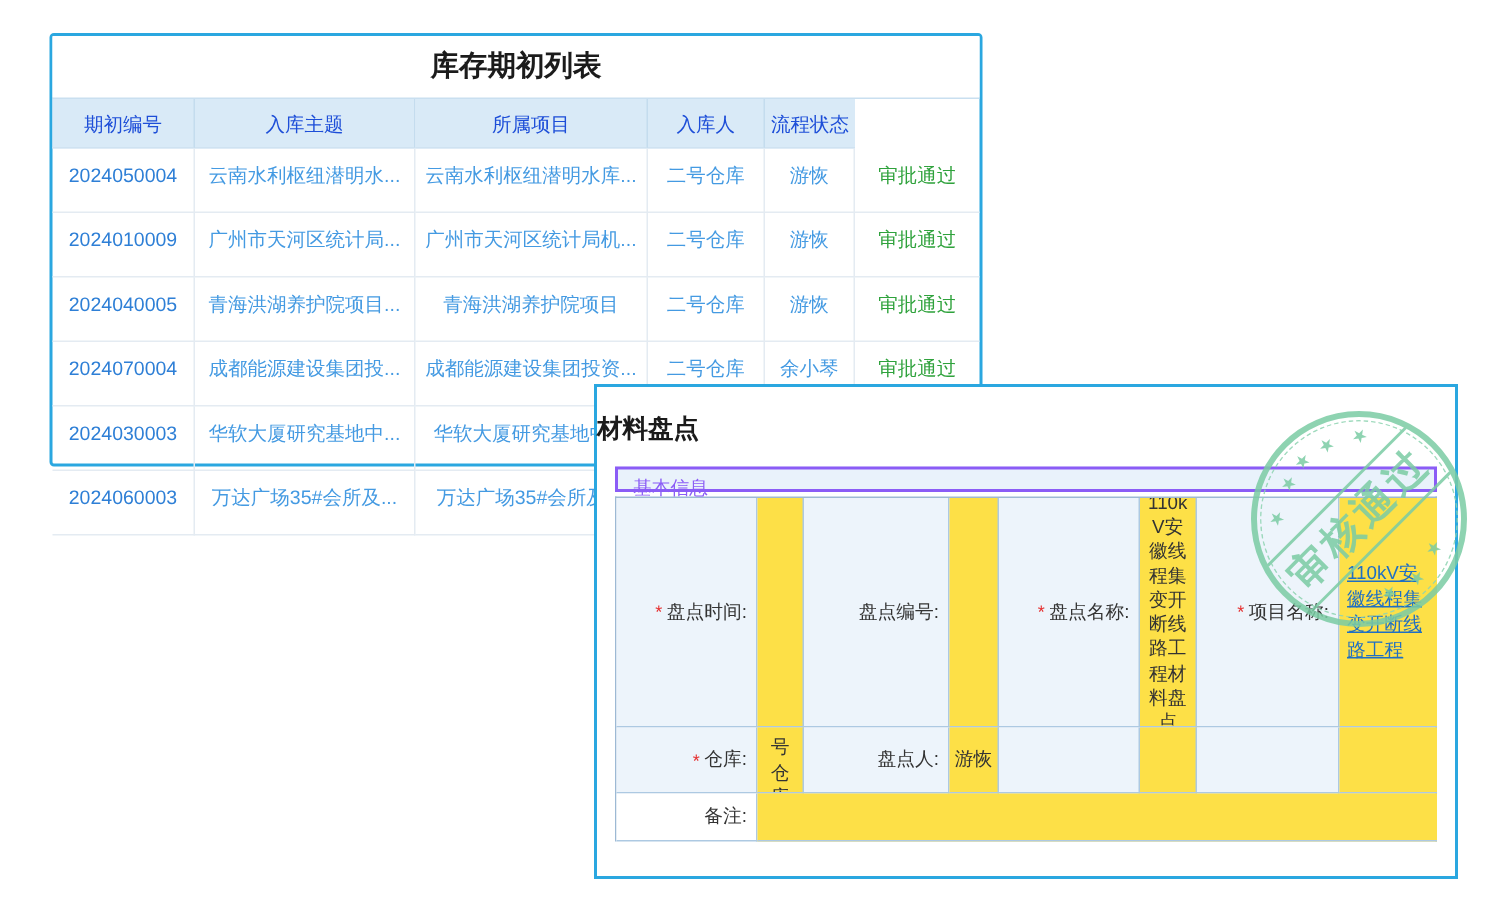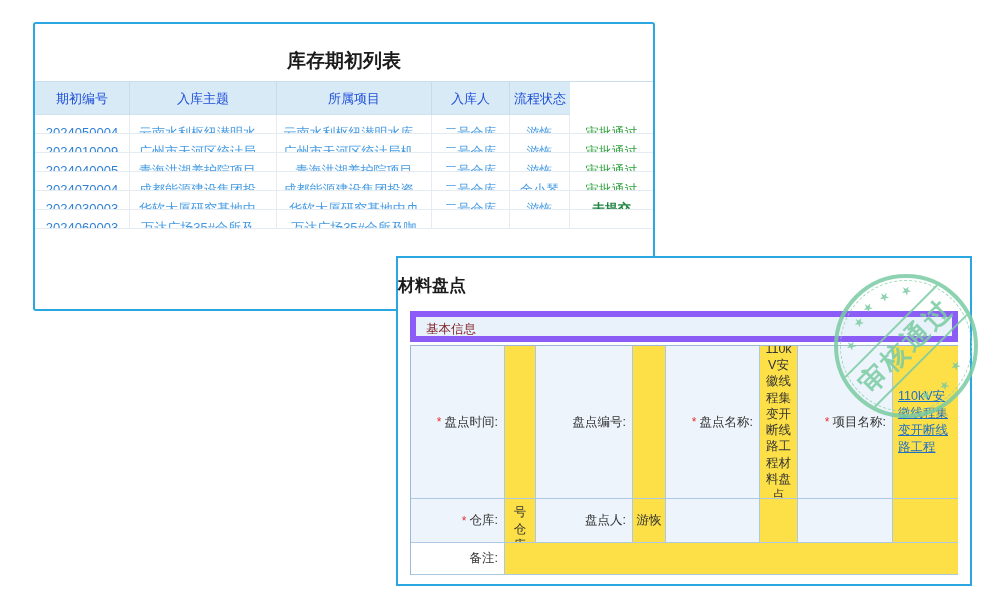--- a/index.html
+++ b/index.html
@@ -7,53 +7,53 @@
   body { font-family:"Liberation Sans","DejaVu Sans",sans-serif; }
   .page { position:relative; width:1000px; height:600px; background:#fff; overflow:hidden; }
 
   
   .list-panel {
     position:absolute; left:33px; top:22px; width:622px; height:289px;
     background:#fff; border:2px solid #2aa7e0; border-radius:3px; z-index:1;
   }
   .list-title {
     height:41px; line-height:41px; text-align:center;
-    font-size:19px; font-weight:bold; color:#1b1b1b; background:#fff;margin-top:16px;
+    font-size:19px; font-weight:bold; color:#1b1b1b; background:#fff;
   }
   .ltable { border-top:1px solid #c9dff0; }
   .lrow { display:grid; grid-template-columns:95px 147px 155px 78px 60px 83px; }
   .lrow > div {
     border-right:1px solid #e4ebf2; border-bottom:1px solid #e4ebf2;
     text-align:center; white-space:nowrap; overflow:hidden;
   }
   .lrow > div:last-child { border-right:none; }
   .lhead > div {
     background:#d9eaf7; color:#1d4ed8; font-size:13px;
     height:33px; line-height:33px; border-right:1px solid #c4dcee; border-bottom:1px solid #cfe2f1;
   }
   .lhead > div:last-child { border-right:none; }
-  .ldata > div { height:19px; line-height:35px; font-size:13px; }
+  .ldata > div { height:43px; line-height:35px; font-size:13px; }
   .cell-id     { color:#2e7fd6; }
   .cell-blue   { color:#449ae2; }
   .cell-status[data-status="approved"]     { color:#2fa23c; }
   .cell-status[data-status="unsubmitted"]  { color:#1f8440; font-weight:bold; }
 
   
   .form-panel {
     position:absolute; left:396px; top:256px; width:576px; height:330px;
     background:#fff; border:2px solid #2aa7e0; z-index:2;
   }
   .form-title {
     margin-top:16px; text-align:left;
     font-size:17px; font-weight:bold; color:#1b1b1b;
   }
   .section-bar {
-    margin:14px 12px 3px 12px; height:31px; line-height:25px;
-    background:#e9f2fb; border:6px solid #8b5cf6;
-    font-size:12.5px; color:#7f1d1d; padding-left:10px;
+    margin:14px 12px 3px 12px; height:17px; line-height:25px;
+    background:#e9f2fb; border:2px solid #8b5cf6;
+    font-size:12.5px; color:#8b5cf6; padding-left:10px;
   }
   .ftable { margin:0 12px; border:1px solid #9db9d4; border-bottom:none; }
   .frow { display:grid; grid-template-columns:94px 31px 97px 33px 94px 38px 95px 65px; }
   .frow-remark { grid-template-columns:94px 453px; }
   .frow > div {
     border-right:1px solid #adc9e2; border-bottom:1px solid #adc9e2;
     display:flex; align-items:center; font-size:12.5px; color:#333;
     overflow:hidden;
   }
   .frow > div:last-child { border-right:none; }

